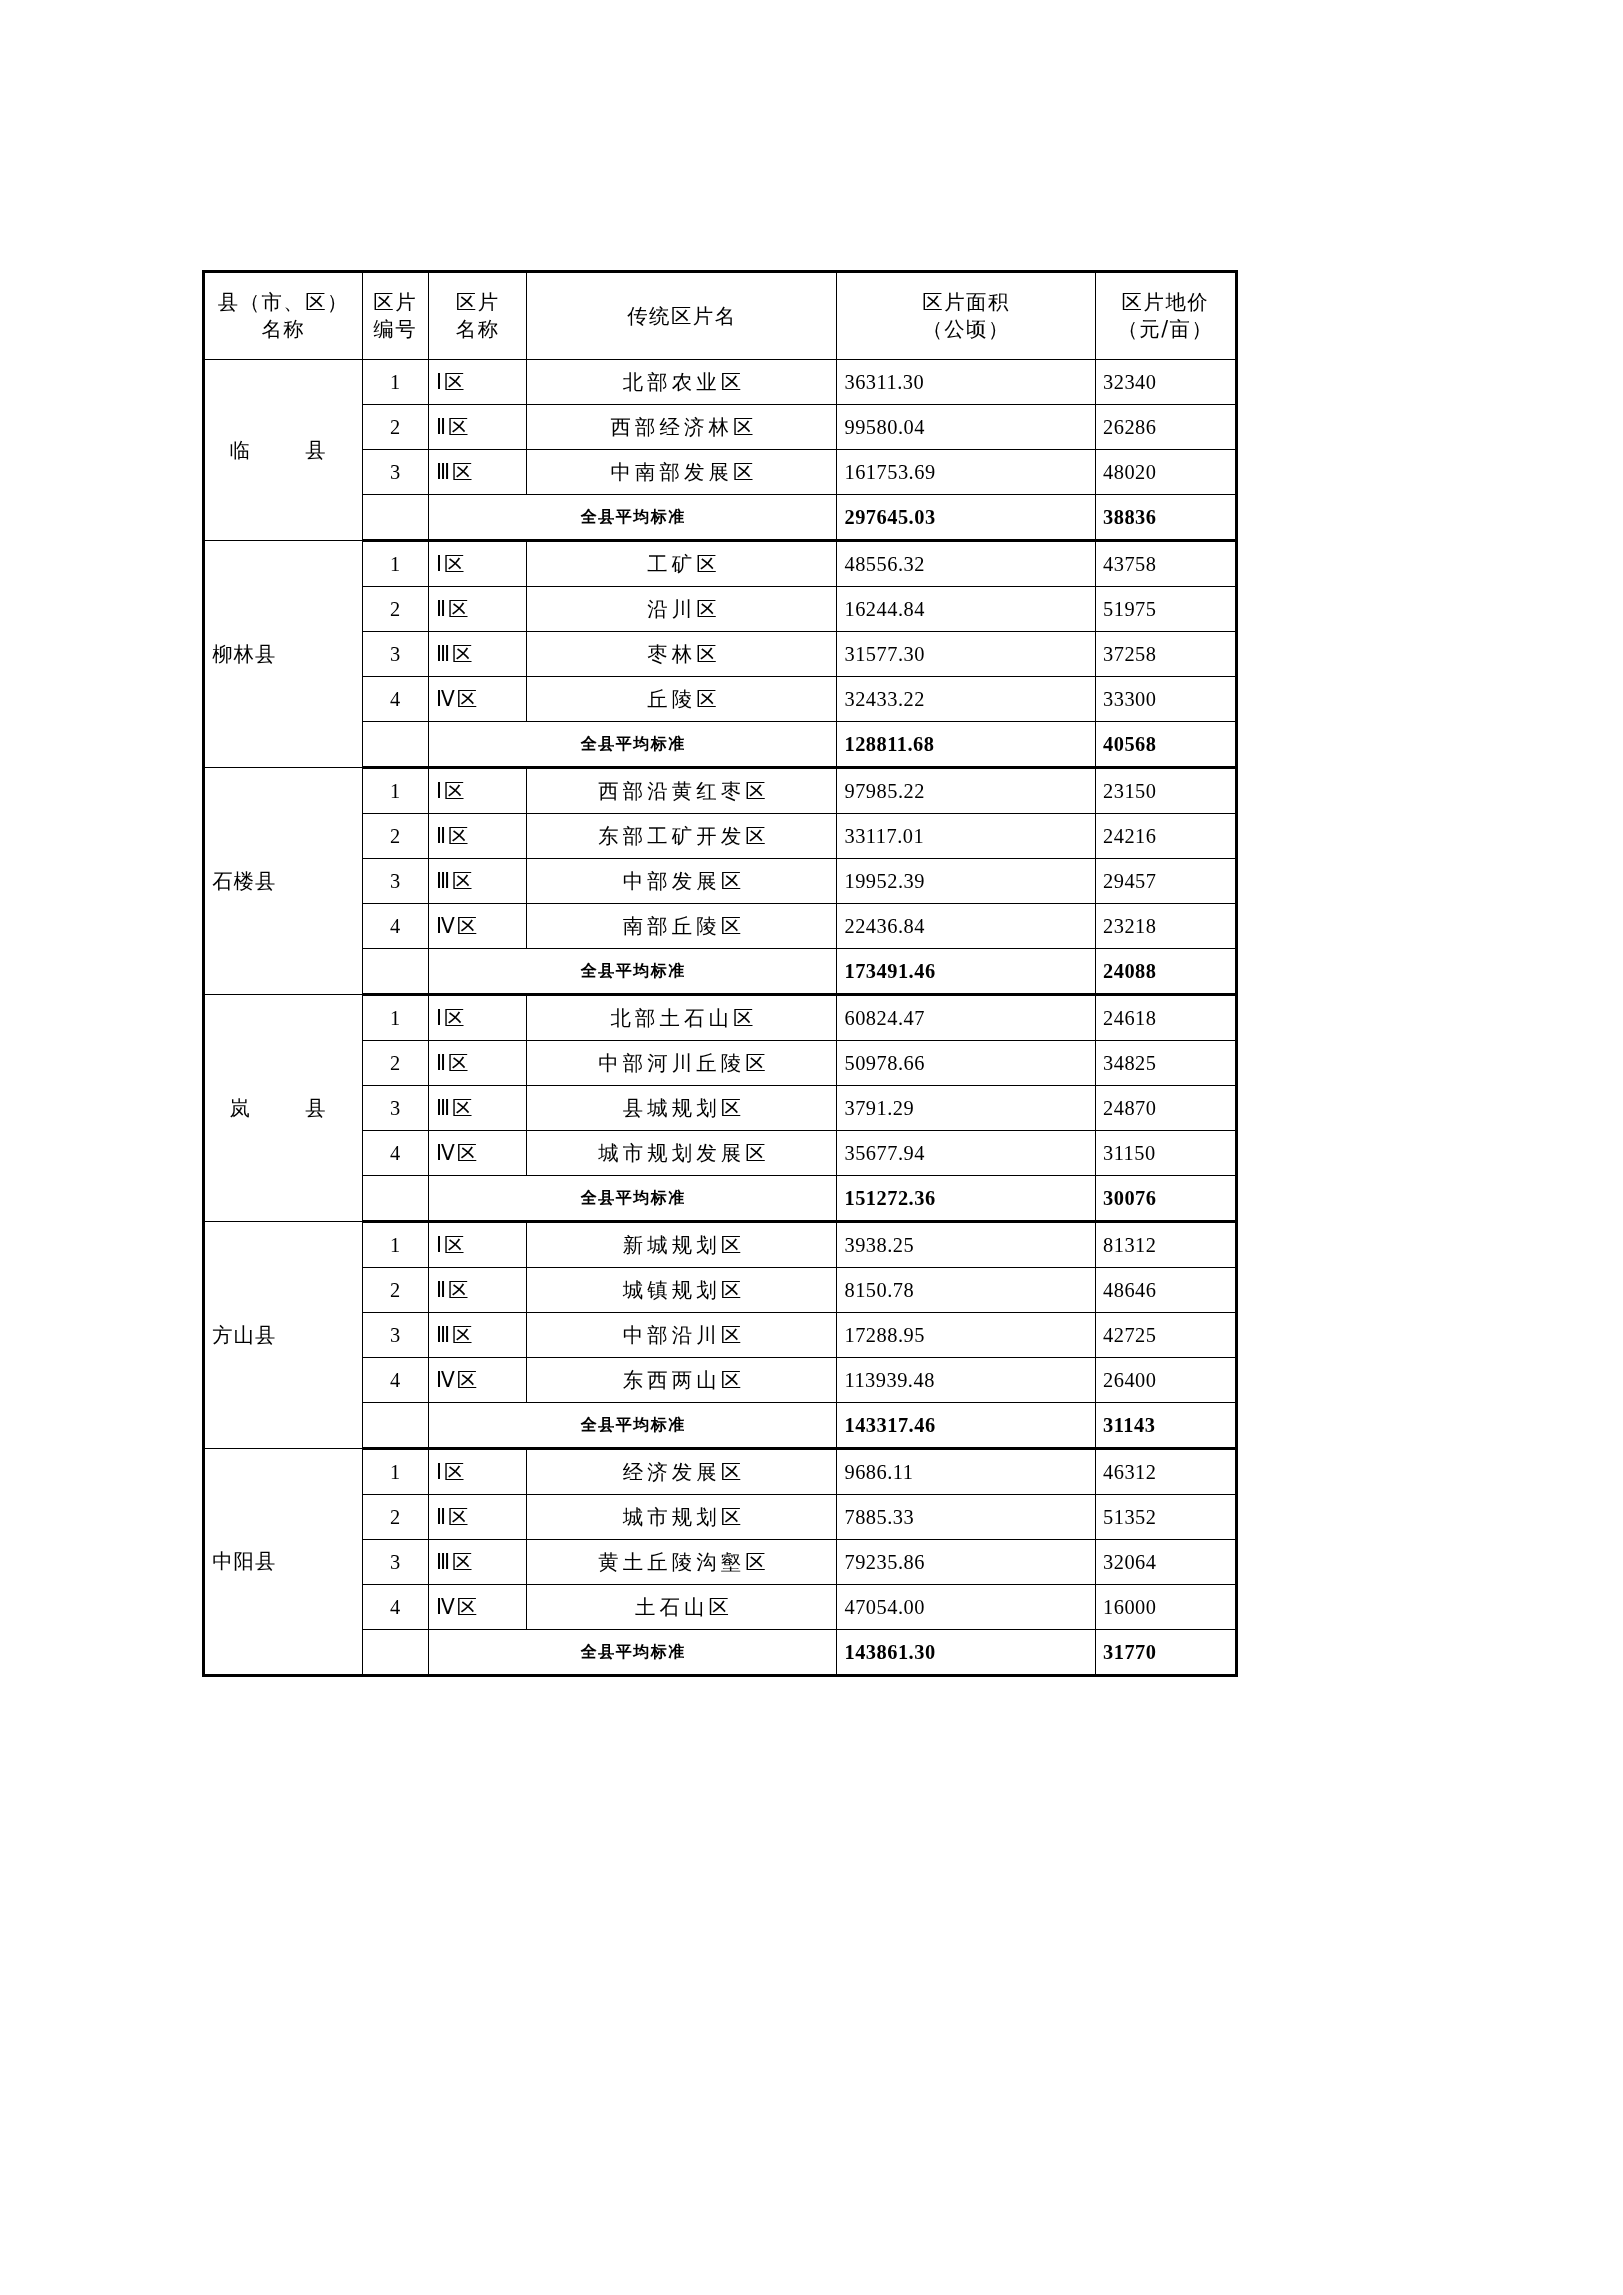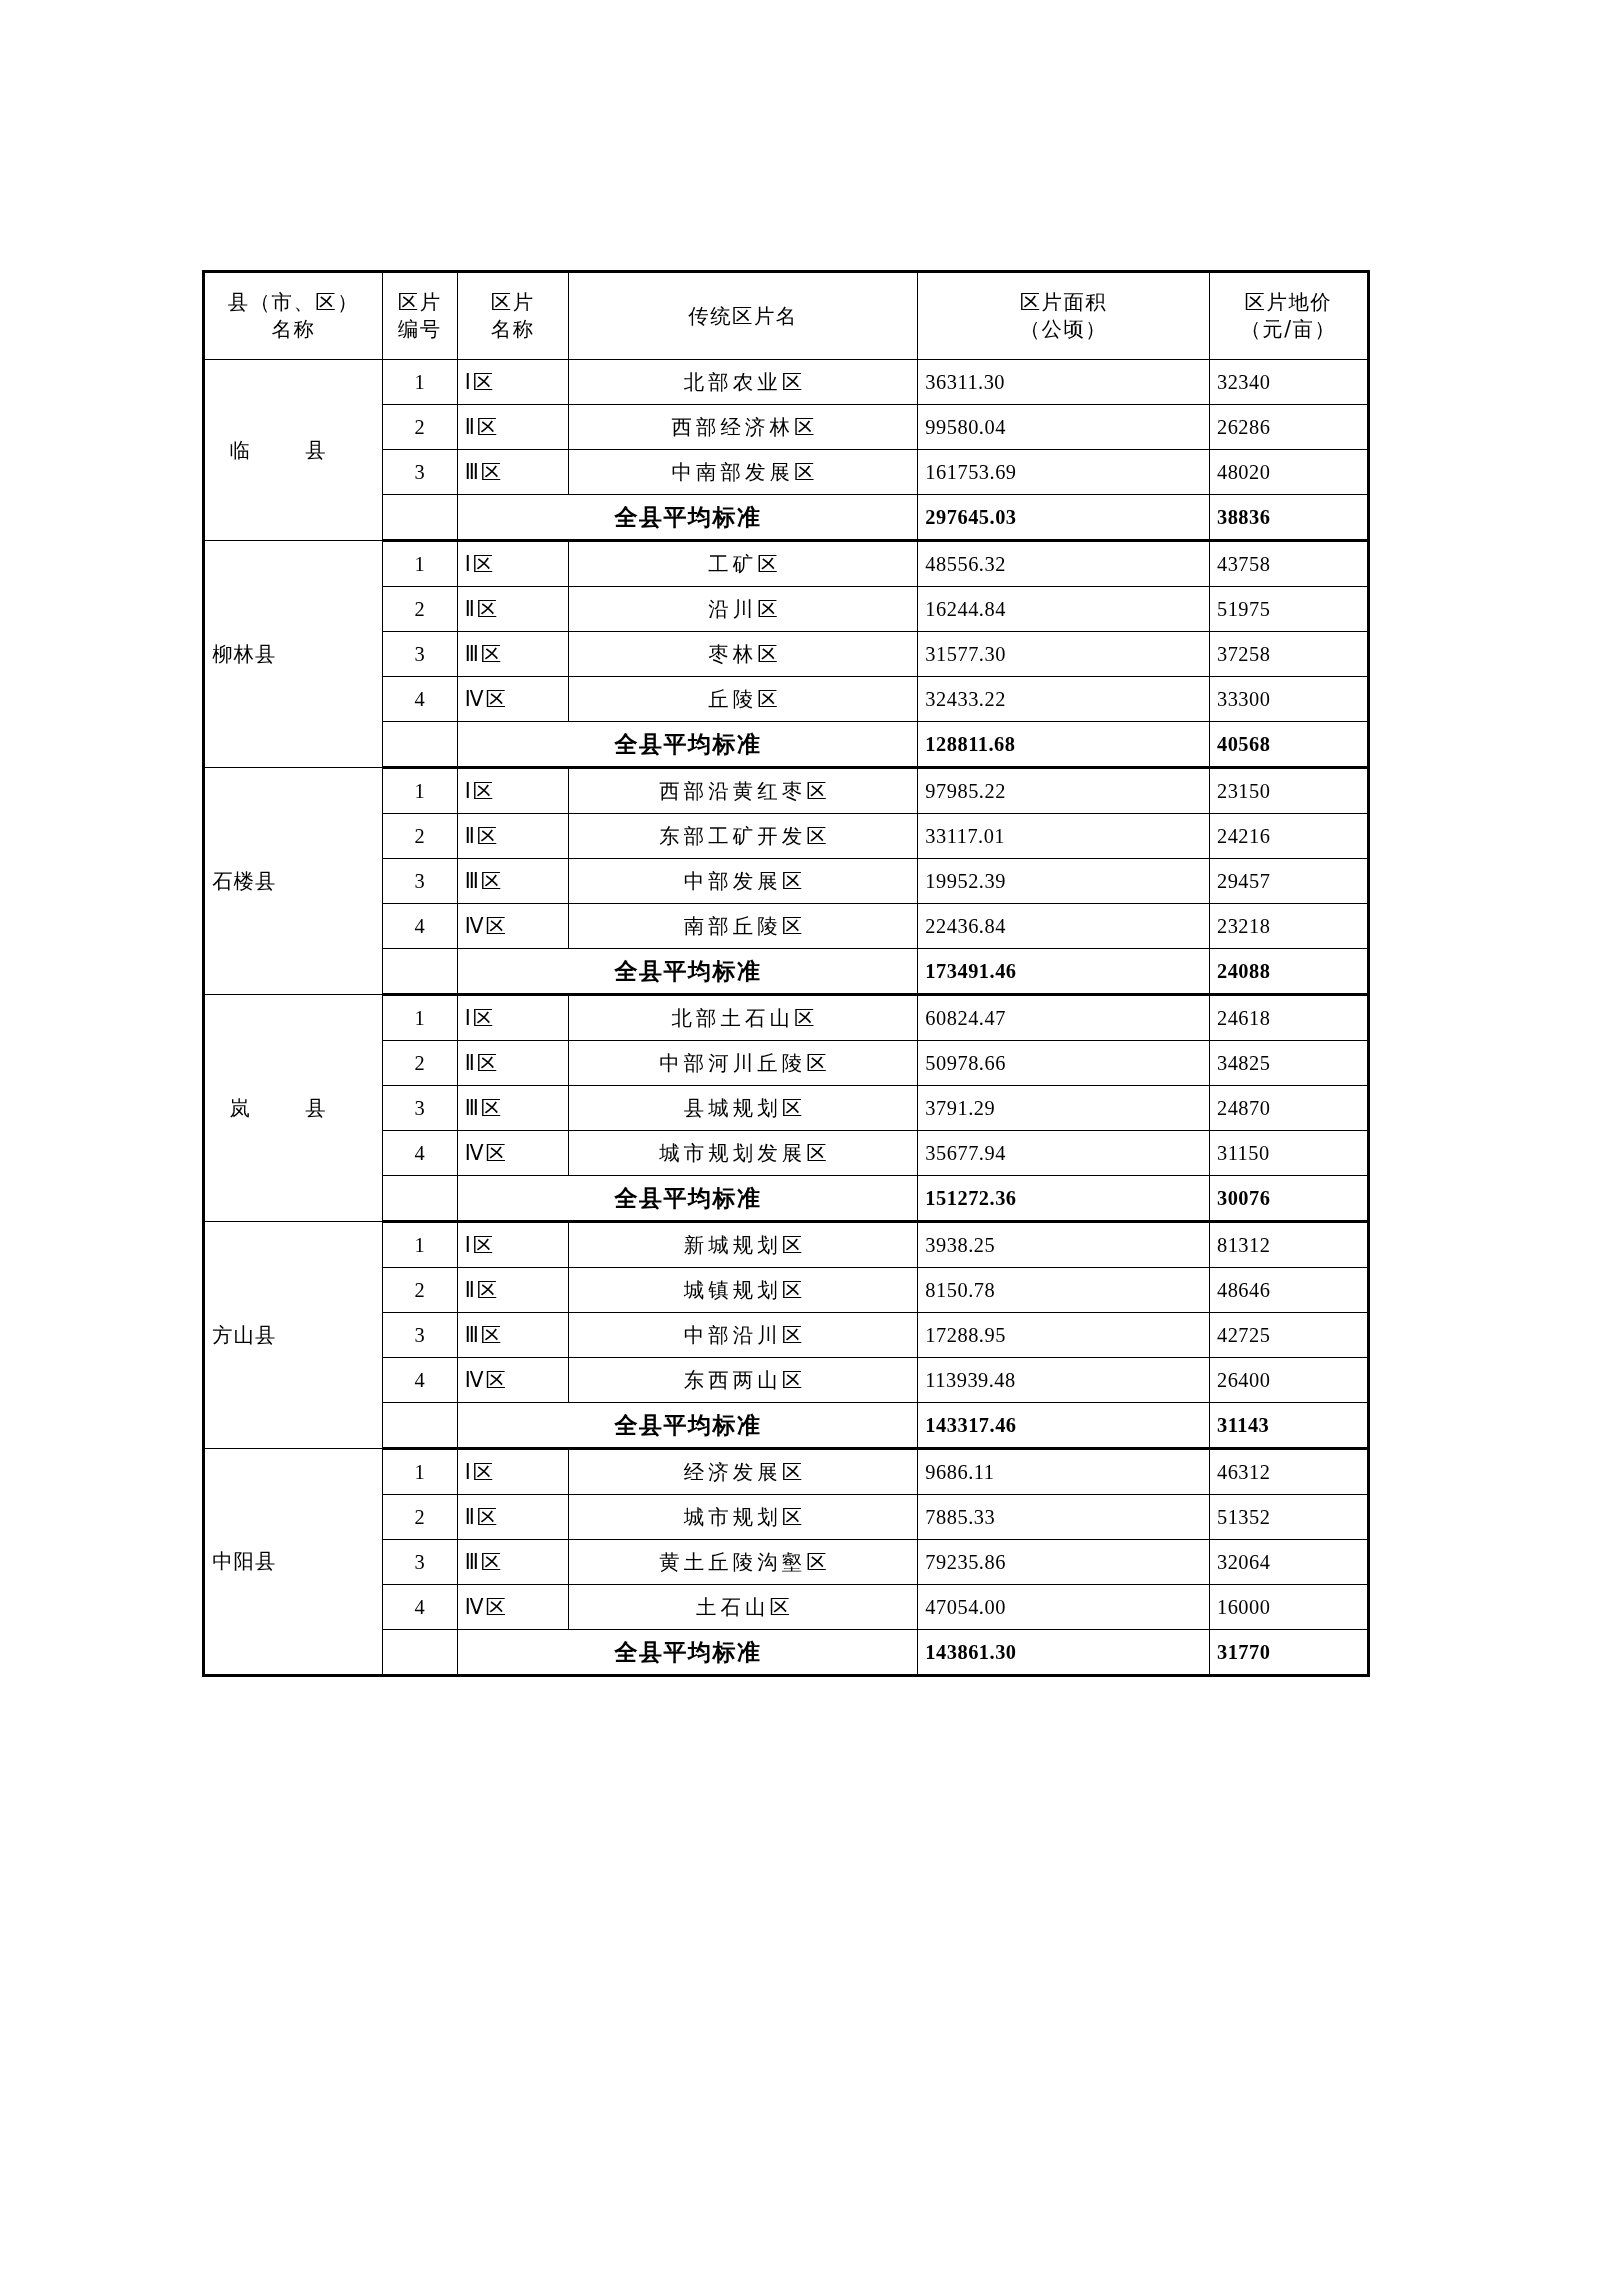--- a/index.html
+++ b/index.html
@@ -28,21 +28,21 @@
   .table-wrap {
     position: absolute;
     left: 202px;
     top: 270px;
     width: 1168px;
   }
 
   table.price-table {
     border-collapse: collapse;
     table-layout: fixed;
-    width: 1168px;
+    width: 1036px;
     border: 3.1px solid #000;
   }
 
   table.price-table col.c-county { width: 127px; }
   table.price-table col.c-num    { width: 53px; }
   table.price-table col.c-zone   { width: 79px; }
   table.price-table col.c-trad   { width: 248px; }
   table.price-table col.c-area   { width: 207px; }
   table.price-table col.c-price  { width: 113px; }
 
@@ -112,21 +112,21 @@
     padding-right: 12.3px;
     letter-spacing: 0.5px;
   }
   td.price { border-right-width: 3.1px; }
 
   
   tr.summary-row td { height: 44px; }
   tr.summary-row td.summary-label {
     text-align: center;
     font-family: "DejaVu Sans", "Liberation Sans", sans-serif;
-    font-size: 23px;
+    font-size: 16px;
     font-weight: bold;
     letter-spacing: 1.5px;
     text-indent: 1.5px;
   }
   tr.summary-row td.area,
   tr.summary-row td.price {
     font-weight: bold;
   }
 
   

